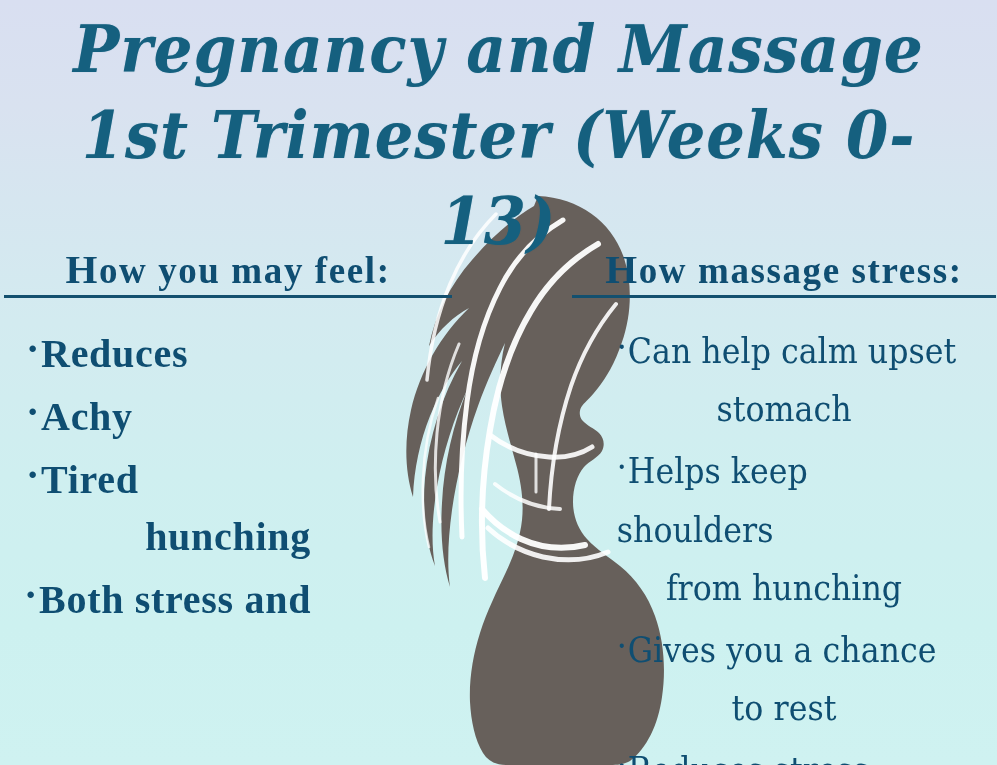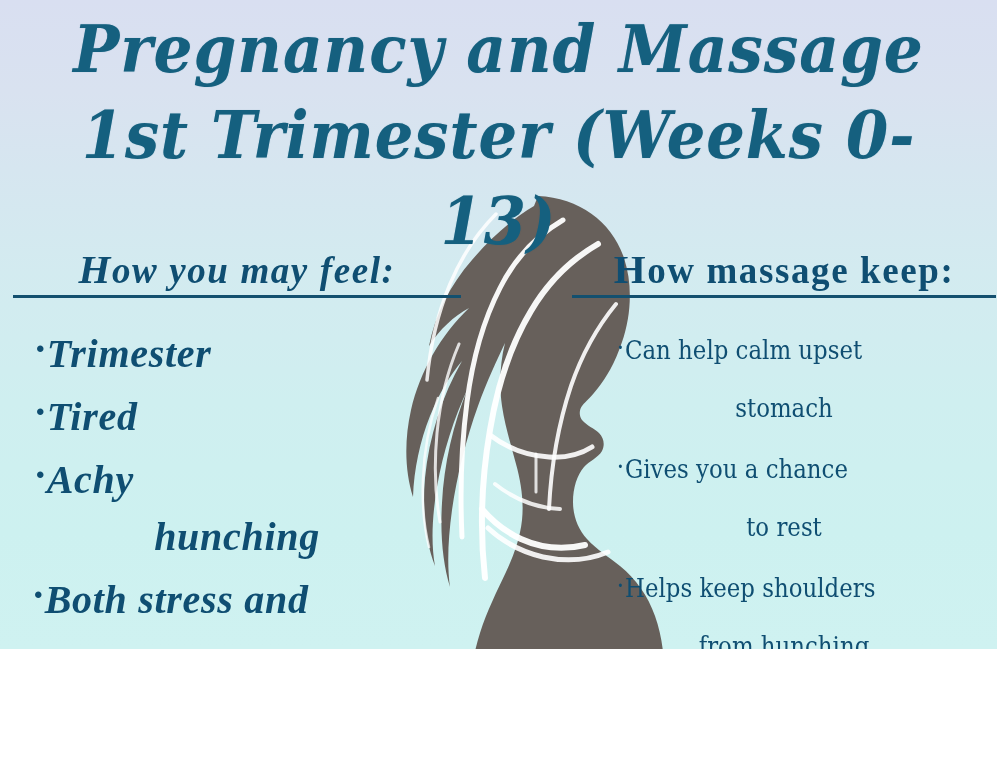--- a/index.html
+++ b/index.html
@@ -4,21 +4,21 @@
 <style>
   html, body {
     margin: 0;
     padding: 0;
     background: #ffffff;
   }
 
   #poster {
     position: relative;
     width: 997px;
-    height: 649px;
+    height: 765px;
     overflow: hidden;
     background: linear-gradient(to bottom,
         #d9dff1 0%,
         #d9e2f0 14%,
         #d6e6f0 26%,
         #d3ebf0 42%,
         #cfeff0 62%,
         #cdf1f0 82%,
         #cff2f1 100%);
     font-family: "Liberation Serif", "DejaVu Serif", serif;
@@ -67,21 +67,21 @@
     z-index: 1;
   }
   .silhouette svg { display: block; width: 100%; height: 100%; }
 
   
   .col {
     position: absolute;
     top: 248px;
     z-index: 3;
   }
-  .col-left  { left: 13px;  width: 448px; font-style: italic; }
+  .col-left  { left: 4px;  width: 448px; }
   .col-right { left: 572px; width: 424px; }
 
   .col-heading {
     color: #0f4e72;
     font-family: "Liberation Serif", "DejaVu Serif", serif;
     font-weight: bold;
     font-size: 37px;
     line-height: 42px;
     letter-spacing: 1.6px;
     text-align: center;
@@ -120,21 +120,21 @@
     letter-spacing: 0.7px;
   }
   .col-left .bullet-item .first-line { text-align: left; padding-left: 22px; }
   .col-left .bullet-item.wrapped .first-line { padding-left: 20px; }
 
   
   .col-right .col-list { margin-top: 20px; }
   .col-right .bullet-item {
     font-family: "DejaVu Serif", "Liberation Serif", serif;
     font-weight: normal;
-    font-size: 26px;
+    font-size: 36px;
     line-height: 58px;
     letter-spacing: 0px;
   }
   .col-right .bullet-item .first-line,
   .col-right .bullet-item .cont-line { transform: scaleX(0.88); }
   .col-right .bullet-item .first-line { text-align: left; padding-left: 22px; }
 </style>
 </head>
 <body>
 
@@ -210,52 +210,52 @@
         <path d="M206,262 L206,300" stroke-width="3" opacity="0.8"></path>
       </g>
     </svg>
   </div>
 
   <div class="col col-left">
     <div class="col-heading"><span class="cap">H</span><span>ow you may feel:</span></div>
 
     <ul class="col-list">
       <li class="bullet-item">
-        <span class="first-line"><span class="dot">·</span><span>Trimester</span></span>
+        <span class="first-line"><span class="dot">·</span><span>Reduces</span></span>
+      </li>
+      <li class="bullet-item">
+        <span class="first-line"><span class="dot">·</span><span>Achy</span></span>
       </li>
       <li class="bullet-item">
         <span class="first-line"><span class="dot">·</span><span>Tired</span></span>
       </li>
-      <li class="bullet-item">
-        <span class="first-line"><span class="dot">·</span><span>Achy</span></span>
-      </li>
       <li class="bullet-item wrapped">
         <span class="cont-line">hunching</span>
       </li>
       <li class="bullet-item wrapped">
         <span class="first-line"><span class="dot">·</span><span>Both stress and</span></span>
       </li>
     </ul>
   </div>
 
   <div class="col col-right">
-    <div class="col-heading"><span class="cap">H</span><span>ow massage keep:</span></div>
+    <div class="col-heading"><span class="cap">H</span><span>ow massage stress:</span></div>
 
     <ul class="col-list">
       <li class="bullet-item wrapped">
         <span class="first-line"><span class="dot">·</span><span>Can help calm upset</span></span>
         <span class="cont-line">stomach</span>
       </li>
       <li class="bullet-item wrapped">
+        <span class="first-line"><span class="dot">·</span><span>Helps keep shoulders</span></span>
+        <span class="cont-line">from hunching</span>
+      </li>
+      <li class="bullet-item wrapped">
         <span class="first-line"><span class="dot">·</span><span>Gives you a chance</span></span>
         <span class="cont-line">to rest</span>
       </li>
-      <li class="bullet-item wrapped">
-        <span class="first-line"><span class="dot">·</span><span>Helps keep shoulders</span></span>
-        <span class="cont-line">from hunching</span>
-      </li>
       <li class="bullet-item">
         <span class="first-line"><span class="dot">·</span><span>Reduces stress</span></span>
       </li>
     </ul>
   </div>
 
 </div>
 
 </body></html>

